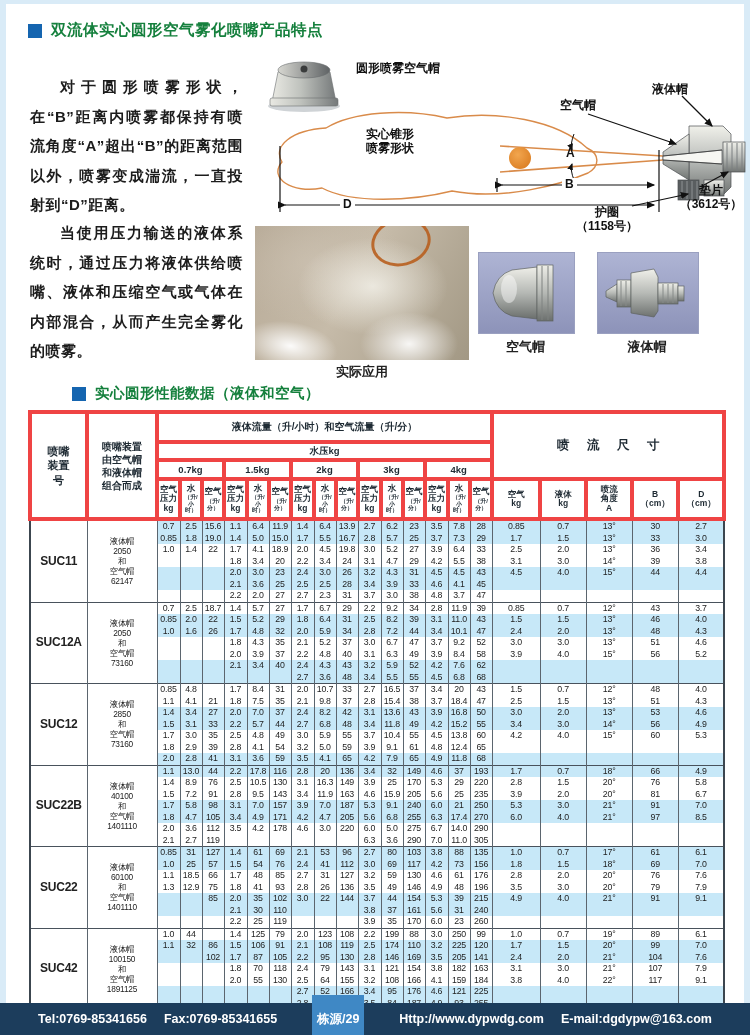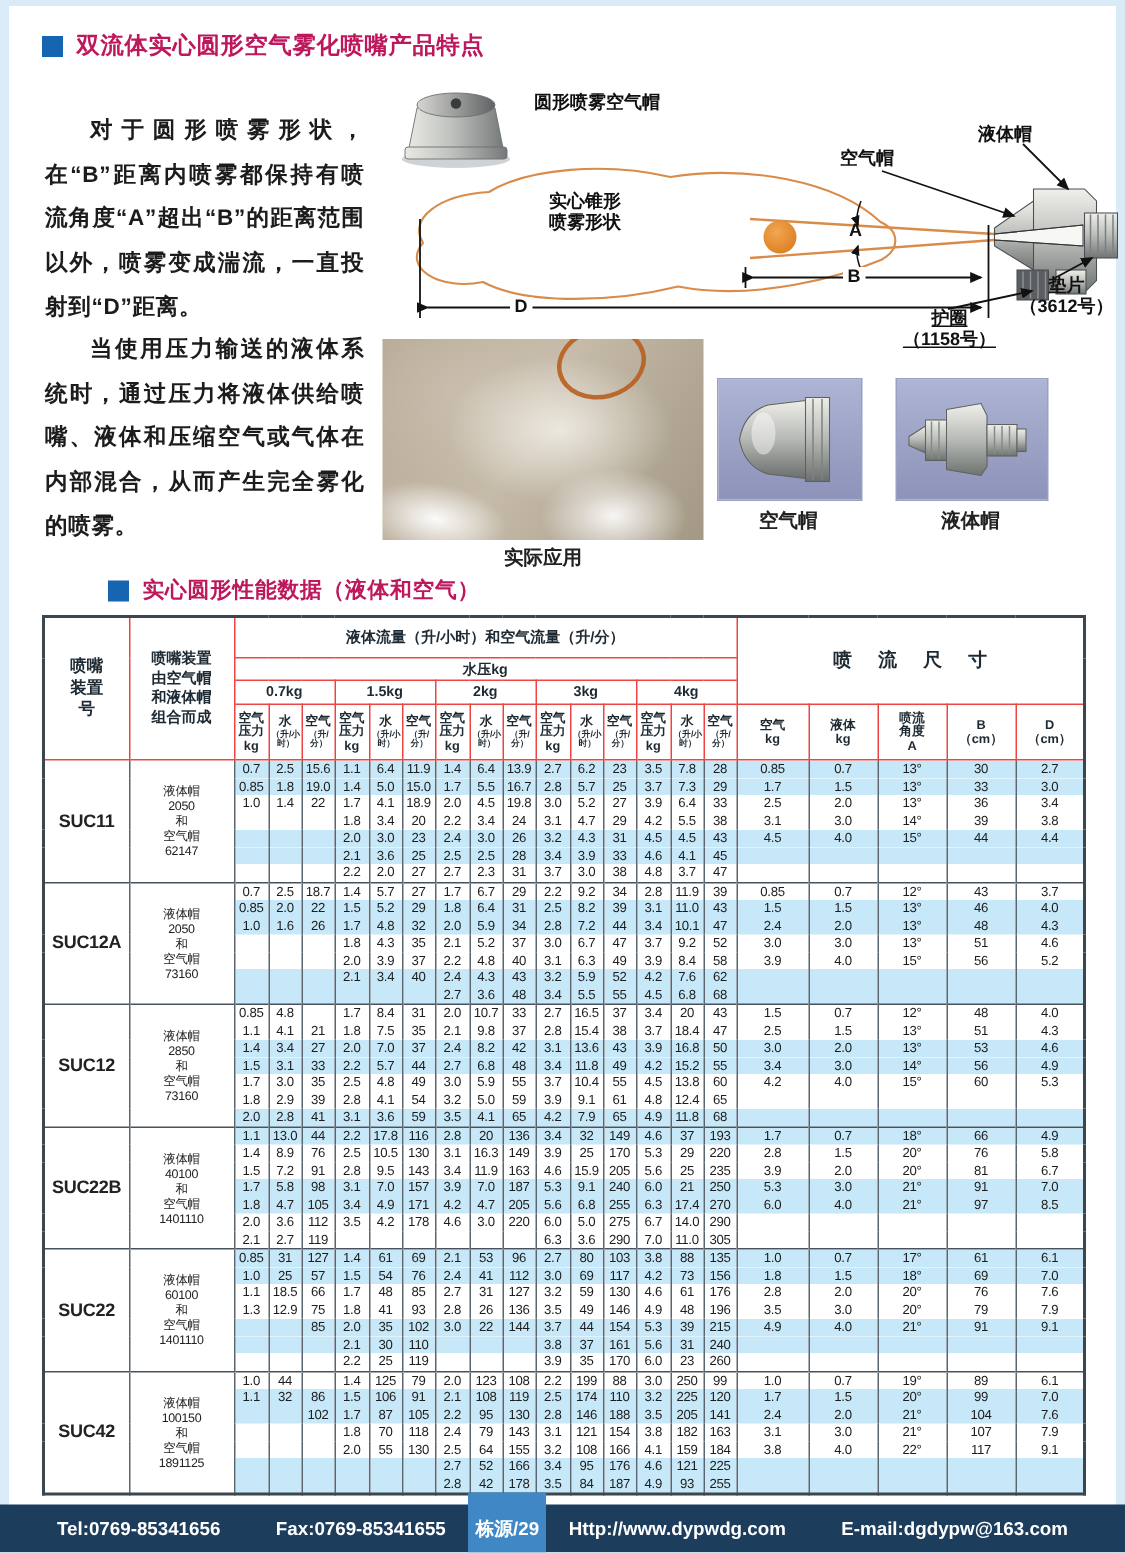--- a/index.html
+++ b/index.html
@@ -4,21 +4,21 @@
 <style>
   html,body{margin:0;padding:0;}
   body{font-family:"Liberation Sans","DejaVu Sans",sans-serif;background:#d9ebf7;}
   .shot{position:relative;width:750px;height:1035px;overflow:hidden;background:#d9ebf7;}
   .page{position:absolute;left:6px;right:6px;top:4px;bottom:0;background:#ffffff;z-index:0;}
   .abs{position:absolute;z-index:1;}
 
   
   .sec-title{display:flex;align-items:center;gap:9px;}
   .sec-title .sq{width:14px;height:14px;background:#1565b0;}
-  .sec-title .t{font-size:15.5px;font-weight:bold;color:#be185d;letter-spacing:.5px;}
+  .sec-title .t{font-size:15.5px;font-weight:bold;color:#15803d;letter-spacing:.5px;}
 
   .para{width:213px;font-size:15px;font-weight:bold;color:#1c1c1c;line-height:29.5px;
         letter-spacing:.5px;text-align:justify;text-indent:2em;}
   .note{width:206px;font-size:12.5px;font-weight:bold;color:#111;line-height:15.5px;text-align:justify;}
   .dlabel{font-size:12px;font-weight:bold;color:#111;line-height:13.5px;text-align:center;}
   .pre{white-space:pre-line;}
   .whitebg{background:#fff;padding:0 3px;}
 
   .photo-frame{background:linear-gradient(180deg,#aeb4d4,#8d93b9);border:1px solid #9aa0c0;}
   .caption{font-size:13px;font-weight:bold;color:#222;text-align:center;}
@@ -32,42 +32,42 @@
   .app-photo .wire{position:absolute;top:-8px;right:38px;width:54px;height:42px;border:3px solid #b85f1f;
      border-radius:50%;transform:rotate(-14deg);opacity:.9;}
   .app-photo .dish{position:absolute;left:-12px;bottom:-10px;width:95px;height:48px;border-radius:50%;
      background:radial-gradient(closest-side,rgba(255,255,255,.95),rgba(255,255,255,0));transform:rotate(10deg);}
 
   
   table.perf{border-collapse:collapse;table-layout:fixed;width:694px;background:#fff;
      border:2px solid #3c464f;font-family:"Liberation Sans","DejaVu Sans",sans-serif;}
   table.perf th,table.perf td{border-left:1px solid #5b656e;border-right:1px solid #5b656e;
      padding:0;text-align:center;overflow:hidden;vertical-align:middle;}
-  table.perf thead th{border:1px solid #ef4444;font-weight:bold;color:#1e2a33;background:#fff;}
+  table.perf thead th{border:4px solid #ef4444;font-weight:bold;color:#1e2a33;background:#fff;}
   table.perf thead tr.h1 th{height:26px;}
   table.perf thead tr.h2 th{height:14px;font-size:9.5px;}
   table.perf thead tr.h3 th{height:15px;font-size:9.5px;}
   table.perf thead tr.h4 th{height:36px;font-size:8.5px;line-height:9.5px;}
   .flow-title{font-size:10px;}
   .spray-title{font-size:12.5px;letter-spacing:7px;text-indent:7px;}
   .nozzle-h{font-size:11px;line-height:14.5px;}
   .comp-h{font-size:10px;line-height:13px;}
   .unit{display:block;font-size:6.4px;line-height:7px;font-weight:bold;transform:scale(.92);}
   table.perf tbody{border-top:1.5px solid #49525c;}
   table.perf td{height:11.5px;line-height:11.5px;font-size:8.8px;color:#1d1d1d;letter-spacing:-.2px;}
   tr.zb td{background:#c7e8f8;}
   tr.zw td{background:#ffffff;}
   table.perf td.model{background:#fff;font-size:12px;font-weight:bold;color:#222;}
   table.perf td.comp{background:#fff;font-size:8.3px;line-height:10px;color:#222;white-space:pre-line;}
 
   
   .footer{position:absolute;left:0;right:0;top:1003px;height:32px;background:#1c3d5c;z-index:2;
      display:flex;align-items:center;justify-content:space-between;padding:0 38px;box-sizing:border-box;
      color:#fff;font-size:12.5px;font-weight:bold;}
-  .footer .grp{display:flex;gap:37px;}
+  .footer .grp{display:flex;gap:17px;}
   .badge{background:#3f88c5;color:#fff;padding:16px 5px;}
 </style>
 </head>
 <body>
 
 <div class="shot">
   <div class="page"></div>
 
   <div class="abs sec-title" style="left:28px;top:20px;">
     <span class="sq"></span>
@@ -172,21 +172,21 @@
 
   <div class="abs dlabel pre" style="left:352px;top:128px;width:76px;">实心锥形
 喷雾形状</div>
   <div class="abs dlabel" style="left:566px;top:147px;">A</div>
   <div class="abs dlabel whitebg" style="left:562px;top:178px;">B</div>
   <div class="abs dlabel whitebg" style="left:340px;top:198px;">D</div>
   <div class="abs dlabel" style="left:560px;top:99px;">空气帽</div>
   <div class="abs dlabel" style="left:652px;top:83px;">液体帽</div>
   <div class="abs dlabel pre" style="left:676px;top:184px;width:70px;">垫片
 （3612号）</div>
-  <div class="abs dlabel pre" style="left:598px;top:206px;width:70px;text-decoration:underline;">护圈
+  <div class="abs dlabel pre" style="left:572px;top:206px;width:70px;">护圈
 （1158号）</div>
 
   <div class="abs app-photo" style="left:255px;top:226px;width:214px;height:134px;">
     <div class="wire"></div>
     <div class="dish"></div>
   </div>
   <div class="abs caption" style="left:255px;top:363px;width:214px;">实际应用</div>
 
   <div class="abs photo-frame" style="left:478px;top:252px;width:95px;height:80px;">
     <svg width="95" height="80" viewBox="0 0 95 80">
@@ -1187,21 +1187,21 @@
             <td></td>
             <td>102</td>
             <td>1.7</td>
             <td>87</td>
             <td>105</td>
             <td>2.2</td>
             <td>95</td>
             <td>130</td>
             <td>2.8</td>
             <td>146</td>
-            <td>188</td>
+            <td>169</td>
             <td>3.5</td>
             <td>205</td>
             <td>141</td>
             <td>2.4</td>
             <td>2.0</td>
             <td>21°</td>
             <td>104</td>
             <td>7.6</td>
           </tr>
           <tr class="zw">

